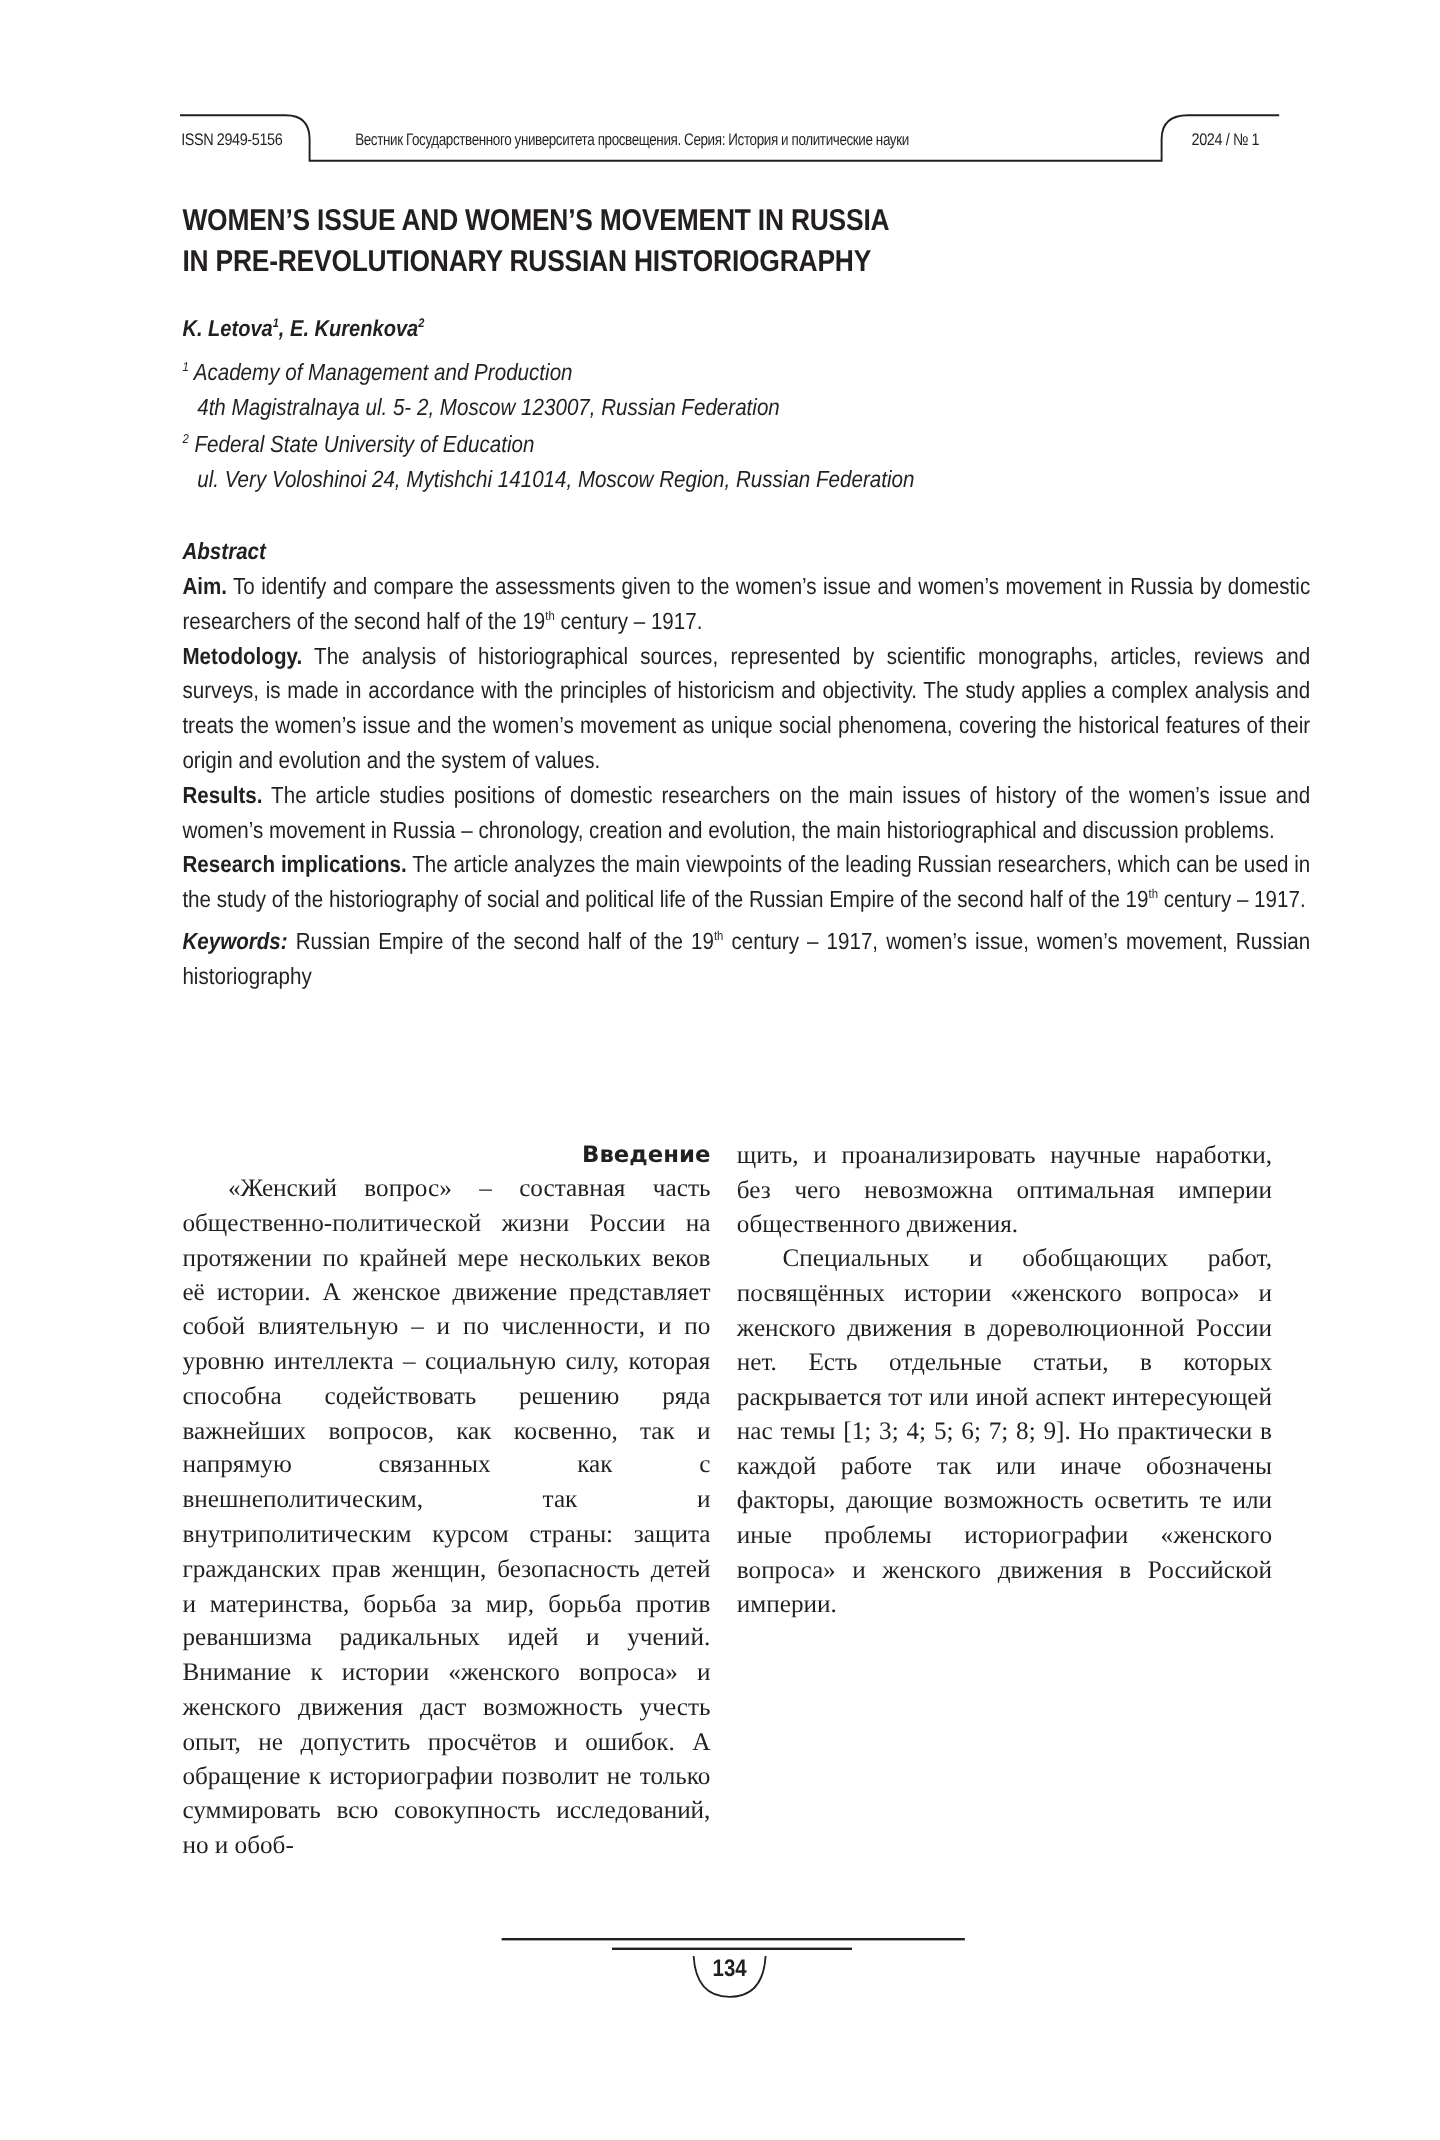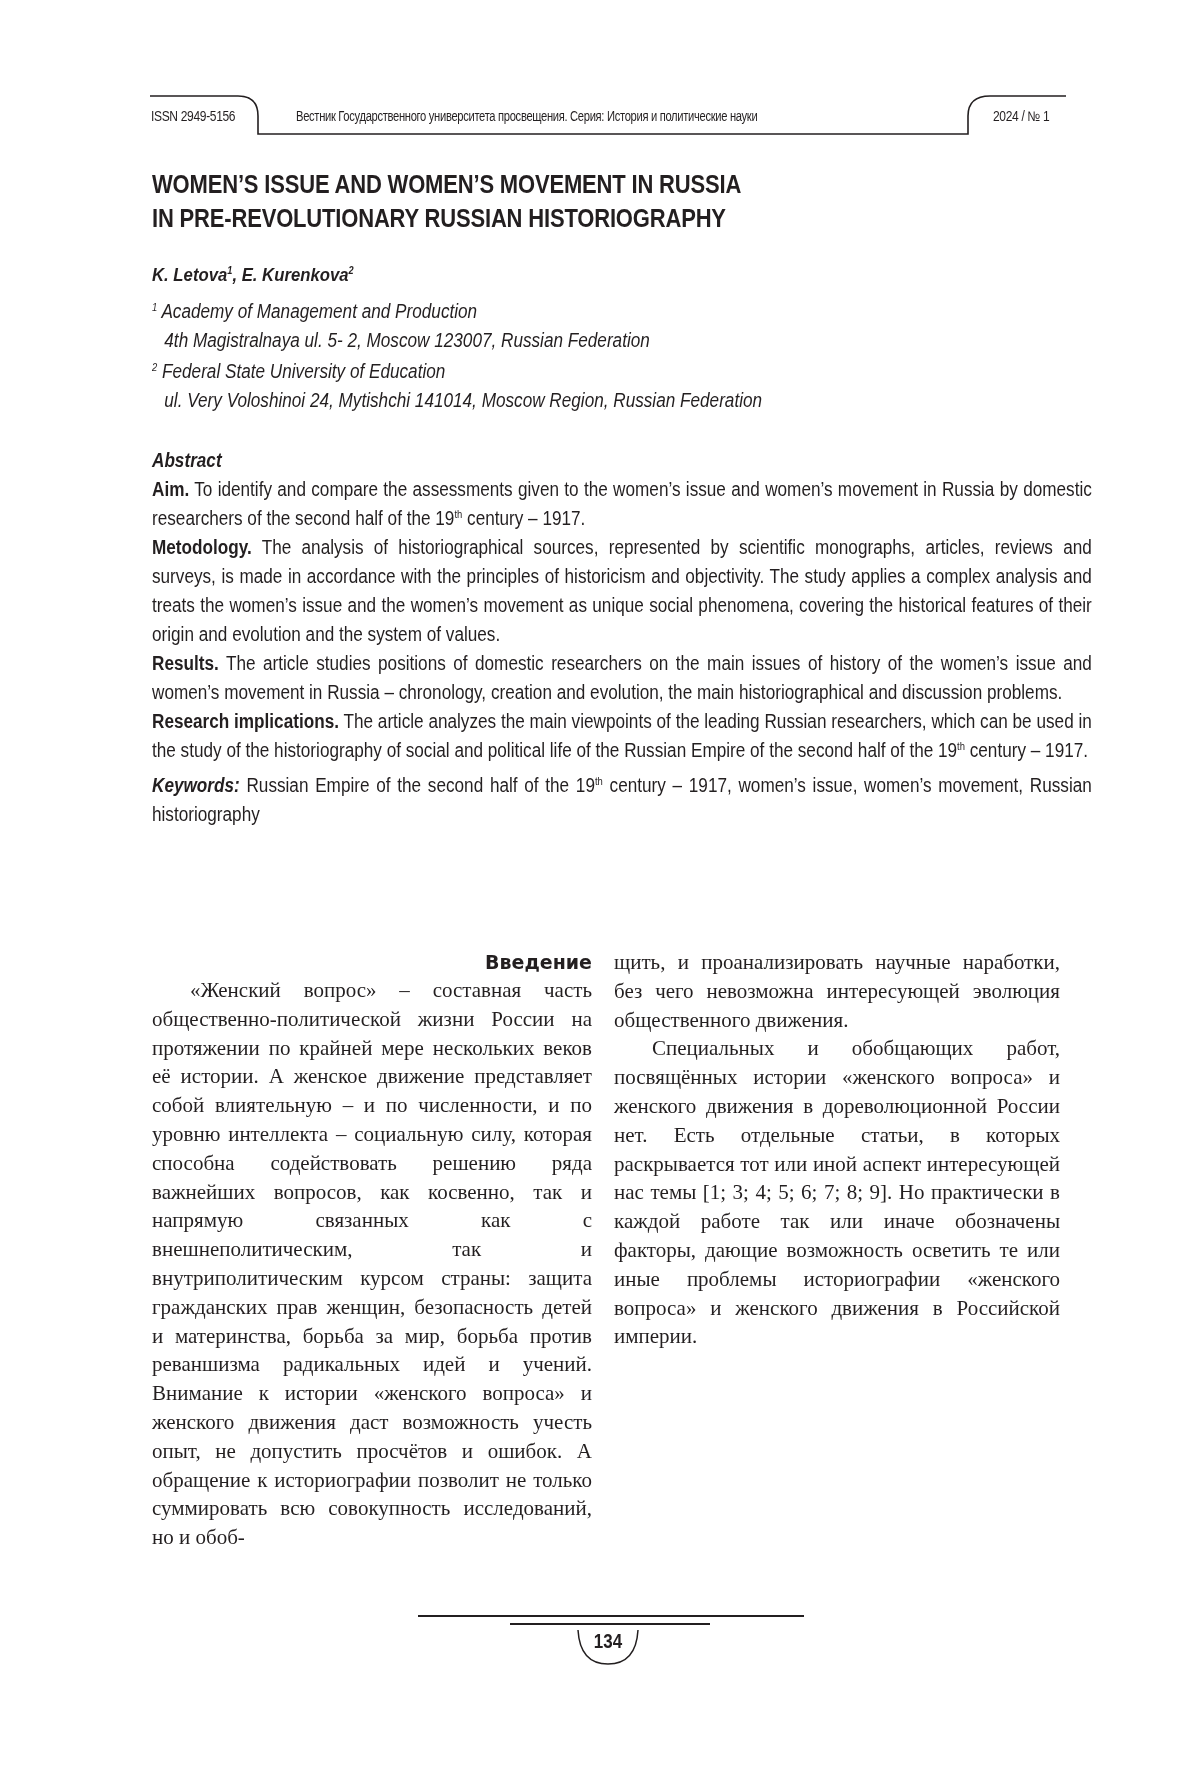--- a/index.html
+++ b/index.html
@@ -73,21 +73,21 @@
   <p><b>Results.</b><span> The article studies positions of domestic researchers on the main issues of history of the women’s issue and women’s movement in Russia – chronology, creation and evolution, the main historiographical and discussion problems.</span></p>
   <p><b>Research implications.</b><span> The article analyzes the main viewpoints of the leading Russian researchers, which can be used in the study of the historiography of social and political life of the Russian Empire of the second half of the 19</span><sup>th</sup><span> century – 1917.</span></p>
   <p id="keywords"><span class="kw-label">Keywords:</span><span> Russian Empire of the second half of the 19</span><sup>th</sup><span> century – 1917, women’s issue, women’s movement, Russian historiography</span></p>
 </div>
 
 <div class="col" id="col-left">
   <p id="intro-heading">Введение</p>
   <p>«Женский вопрос» – составная часть общественно-политической жизни России на протяжении по крайней мере нескольких веков её истории. А женское движение представляет собой влиятельную – и по численности, и по уровню интеллекта – социальную силу, которая способна содействовать решению ряда важнейших вопросов, как косвенно, так и напрямую связанных как с внешнеполитическим, так и внутриполитическим курсом страны: защита гражданских прав женщин, безопасность детей и материнства, борьба за мир, борьба против реваншизма радикальных идей и учений. Внимание к истории «женского вопроса» и женского движения даст возможность учесть опыт, не допустить просчётов и ошибок. А обращение к историографии позволит не только суммировать всю совокупность исследований, но и обоб-</p>
 </div>
 <div class="col" id="col-right">
-  <p class="cont">щить, и проанализировать научные наработки, без чего невозможна интересующей эволюция общественного движения.</p>
+  <p class="cont">щить, и проанализировать научные наработки, без чего невозможна оптимальная империи общественного движения.</p>
   <p>Специальных и обобщающих работ, посвящённых истории «женского вопроса» и женского движения в дореволюционной России нет. Есть отдельные статьи, в которых раскрывается тот или иной аспект интересующей нас темы [1; 3; 4; 5; 6; 7; 8; 9]. Но практически в каждой работе так или иначе обозначены факторы, дающие возможность осветить те или иные проблемы историографии «женского вопроса» и женского движения в Российской империи.</p>
 </div>
 
 <div id="footer-rule-long"></div>
 <div id="footer-rule-short"></div>
 <svg id="page-num-arc" viewBox="0 0 68 40">
   <path d="M4 2 Q6 36 34 36 Q62 36 64 2" fill="none" stroke="#231f20" stroke-width="1.5"></path>
 </svg>
 <div id="page-number">134</div>
 

